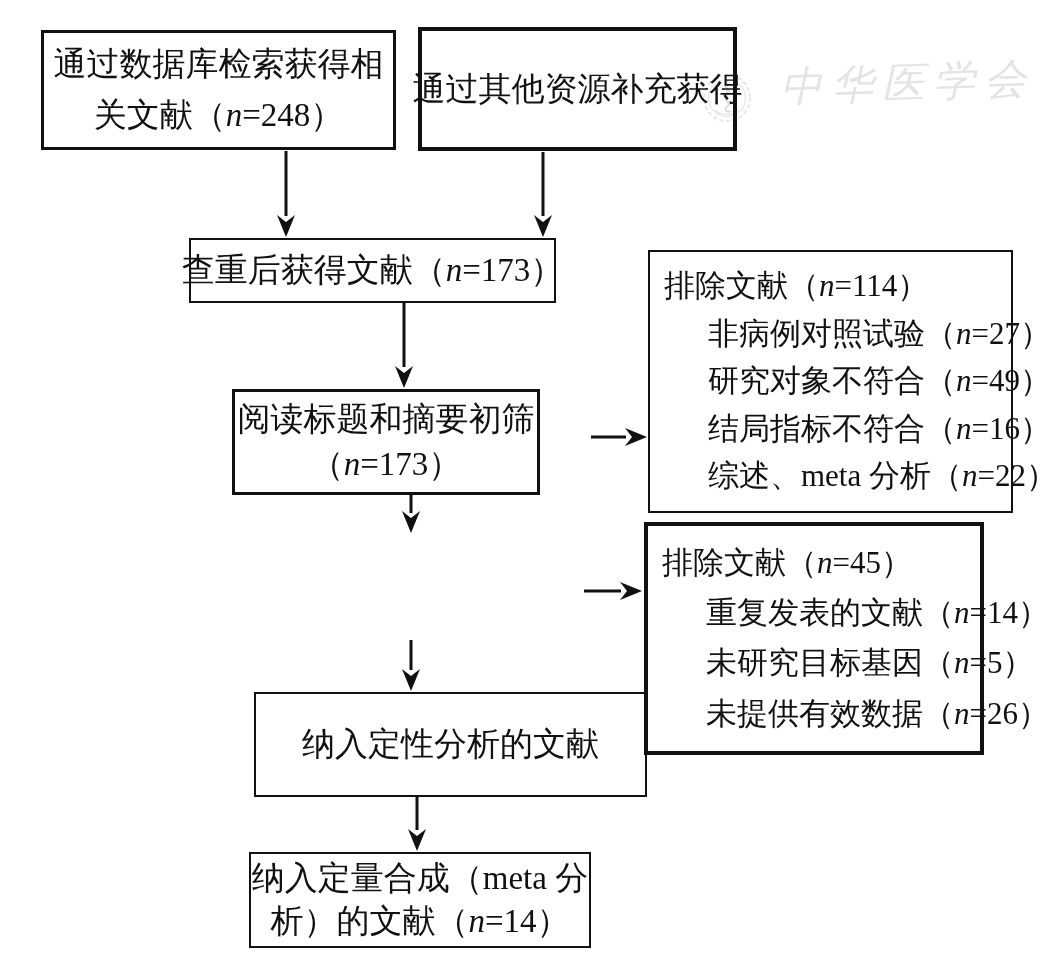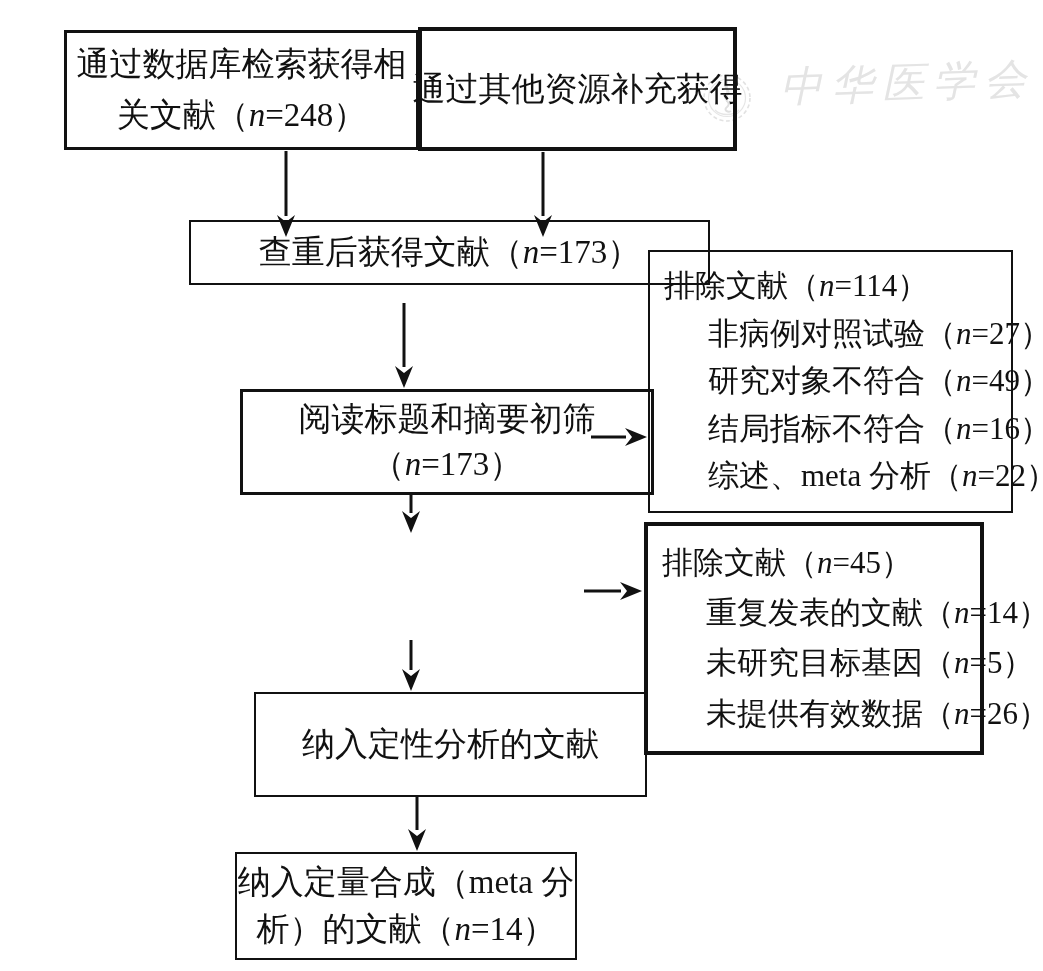--- a/index.html
+++ b/index.html
@@ -94,34 +94,34 @@
       <line x1="411" y1="640" x2="411" y2="670"></line>
       <polygon points="411,691 402,669 411,676 420,669"></polygon>
     </g>
 
     <g>
       <line x1="417" y1="797" x2="417" y2="830"></line>
       <polygon points="417,851 408,829 417,836 426,829"></polygon>
     </g>
   </svg>
 
-  <div class="box" style="left:64px;top:30px;width:355px;height:120px;border-width:3px">
+  <div class="box" style="left:41px;top:30px;width:355px;height:120px;border-width:3px">
     <span class="bl">通过数据库检索获得相</span>
     <span class="bl">关文献（<i>n</i>=248）</span>
   </div>
 
   <div class="box" style="left:418px;top:27px;width:319px;height:124px;border-width:4px">
     <span class="bl">通过其他资源补充获得</span>
   </div>
 
-  <div class="box" style="left:189px;top:220px;width:521px;height:65px;border-width:2px">
+  <div class="box" style="left:189px;top:238px;width:367px;height:65px;border-width:2px">
     <span class="bl">查重后获得文献（<i>n</i>=173）</span>
   </div>
 
-  <div class="box" style="left:240px;top:389px;width:414px;height:106px;border-width:3px">
+  <div class="box" style="left:232px;top:389px;width:308px;height:106px;border-width:3px">
     <span class="bl">阅读标题和摘要初筛</span>
     <span class="bl">（<i>n</i>=173）</span>
   </div>
 
   <div class="box excl" style="left:648px;top:250px;width:365px;height:263px;border-width:2px">
     <span class="bl">排除文献（<i>n</i>=114）</span>
     <span class="bl ind">非病例对照试验（<i>n</i>=27）</span>
     <span class="bl ind">研究对象不符合（<i>n</i>=49）</span>
     <span class="bl ind">结局指标不符合（<i>n</i>=16）</span>
     <span class="bl ind">综述、meta 分析（<i>n</i>=22）</span>
@@ -132,18 +132,18 @@
     <span class="bl">排除文献（<i>n</i>=45）</span>
     <span class="bl ind">重复发表的文献（<i>n</i>=14）</span>
     <span class="bl ind">未研究目标基因（<i>n</i>=5）</span>
     <span class="bl ind">未提供有效数据（<i>n</i>=26）</span>
   </div>
 
   <div class="box" style="left:254px;top:692px;width:393px;height:105px;border-width:2px">
     <span class="bl">纳入定性分析的文献</span>
   </div>
 
-  <div class="box" style="left:235px;top:852px;width:342px;height:108px;border-width:2px">
+  <div class="box" style="left:249px;top:852px;width:342px;height:96px;border-width:2px">
     <span class="bl">纳入定量合成（meta 分</span>
     <span class="bl">析）的文献（<i>n</i>=14）</span>
   </div>
 
 </div>
 
 </body></html>

